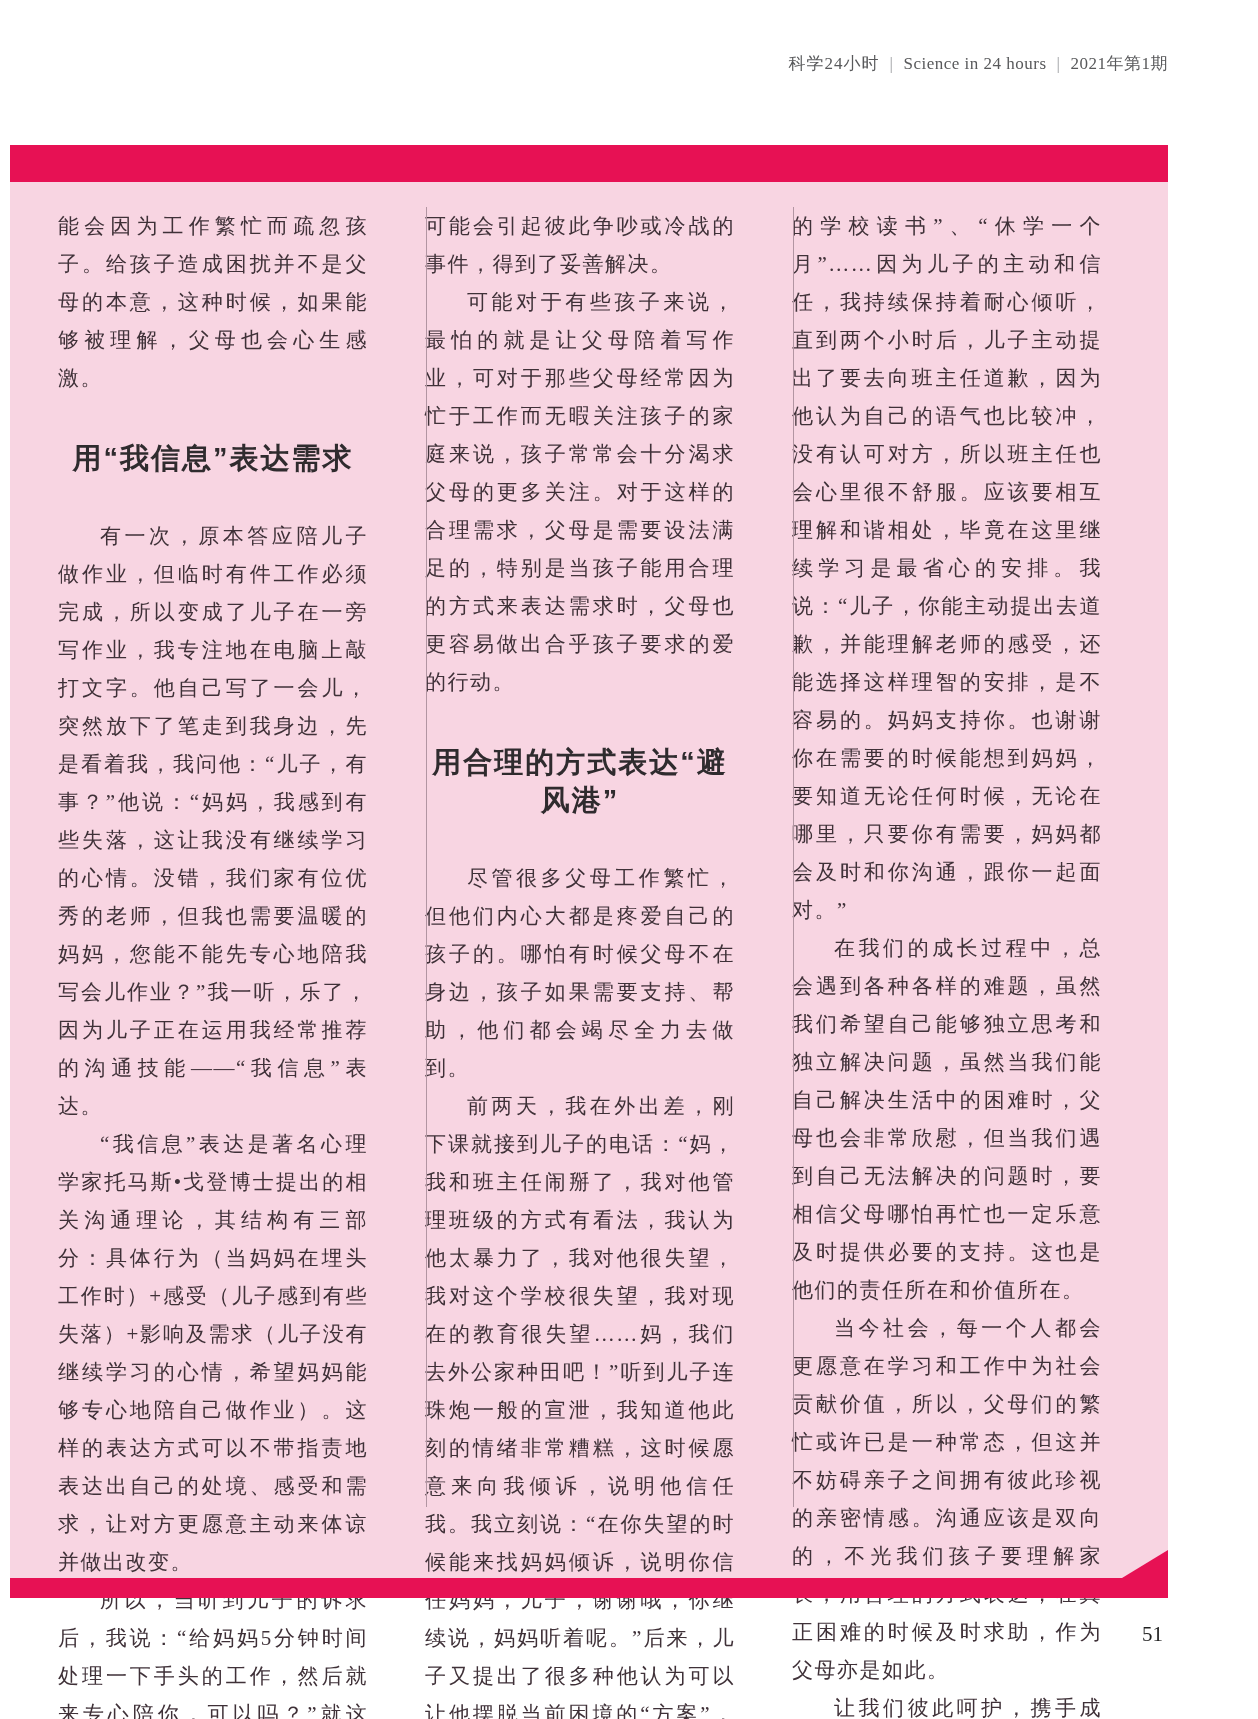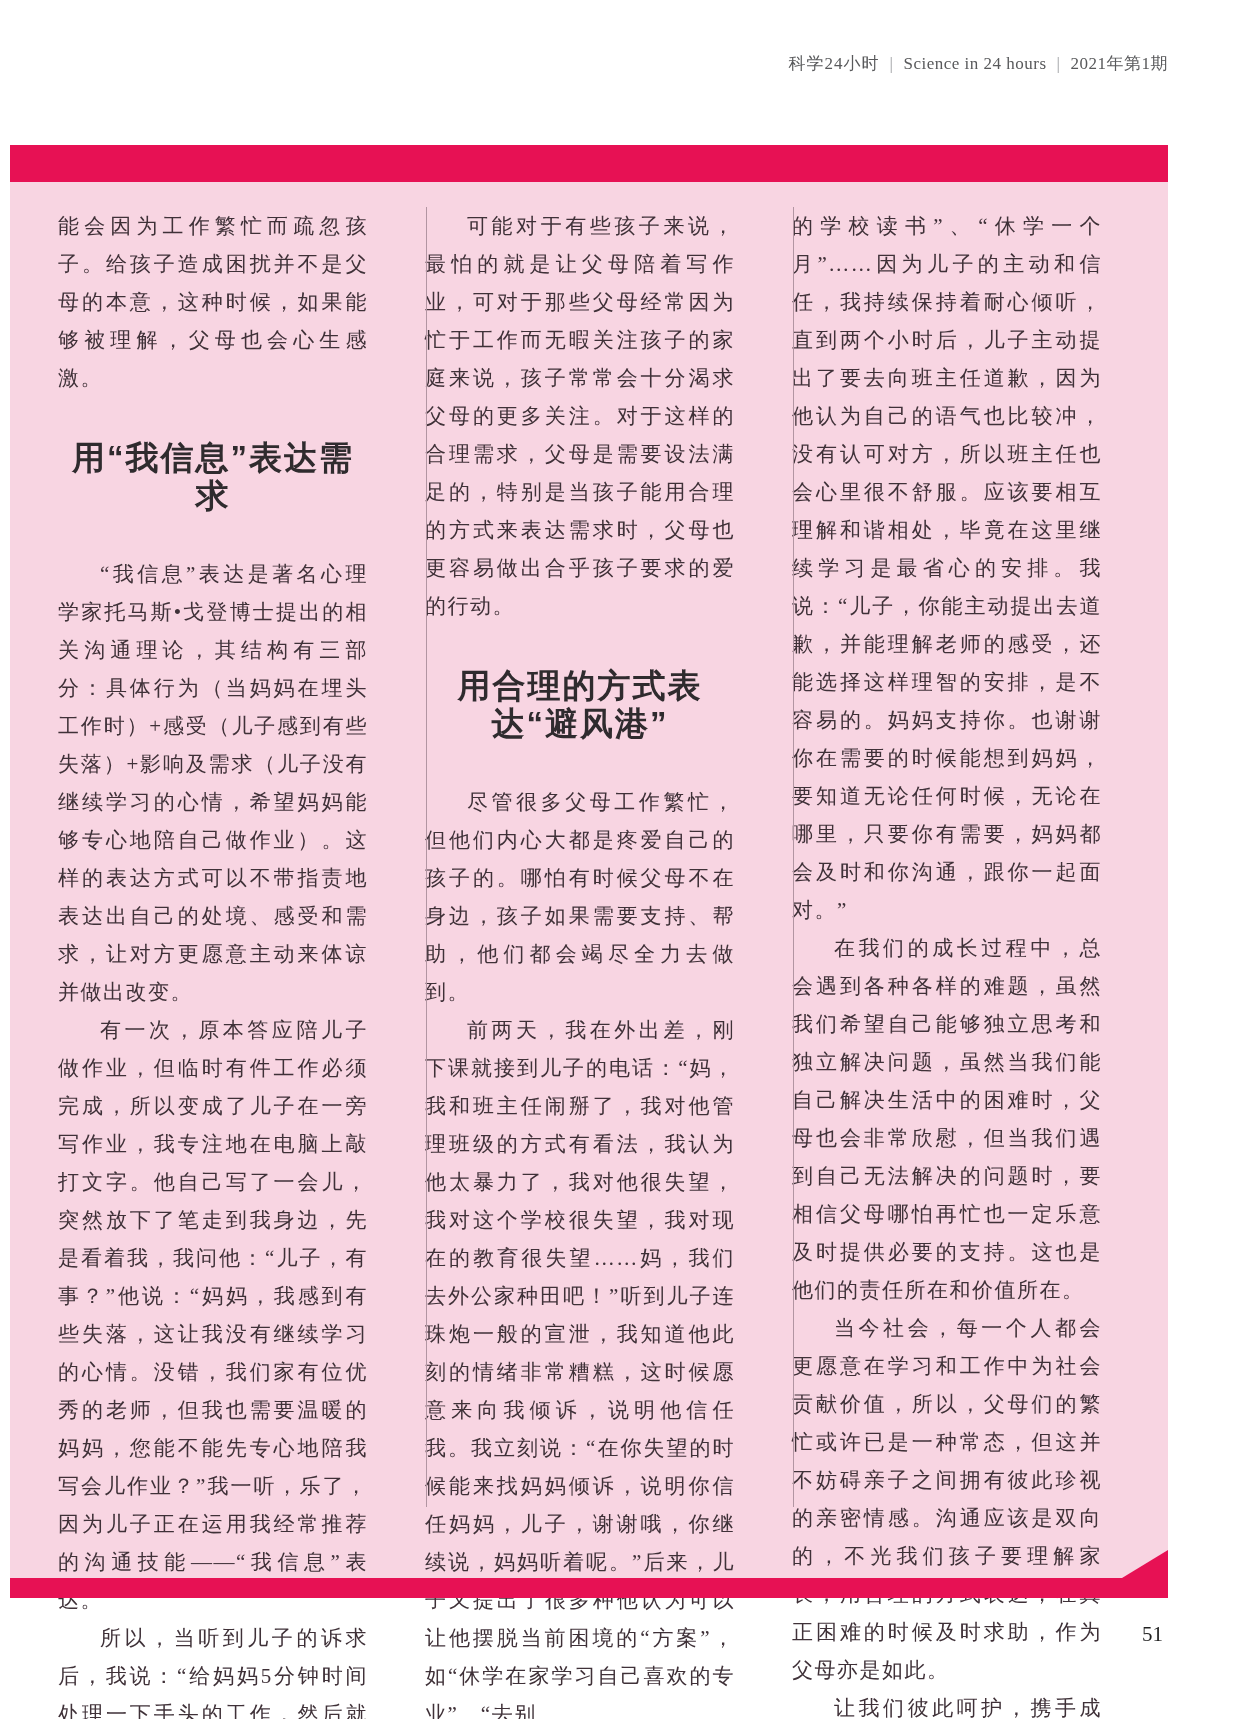--- a/index.html
+++ b/index.html
@@ -20,21 +20,21 @@
   .fold-top{top:37px;border-top:28px solid #e71154;border-left:46px solid transparent;}
   .fold-bottom{bottom:20px;border-bottom:28px solid #e71154;border-left:46px solid transparent;}
   
   .content{position:absolute;left:0;top:37px;right:0;bottom:20px;
         padding:25px 36px 0 48px;box-sizing:border-box;display:flex;gap:57px;}
   .col{flex:0 0 310px;width:310px;}
   .col p{margin:0;font-size:21px;line-height:38px;color:#3f3138;
         text-align:justify;text-justify:inter-character;letter-spacing:1.5px;}
   .col p.ind{text-indent:2em;}
   .col h3{margin:42px 0 40px 0;font-family:"Liberation Sans","DejaVu Sans",sans-serif;
-        font-size:33px;line-height:38px;font-weight:bold;color:#2f2b2e;
+        font-size:29px;line-height:38px;font-weight:bold;color:#2f2b2e;
         text-align:center;letter-spacing:2px;}
   .divider{position:absolute;top:62px;width:1px;height:1300px;background:#b295a2;}
   .divider-1{left:416px;}
   .divider-2{left:783px;}
   
   .page-number{position:absolute;top:1622px;right:95px;font-size:21px;color:#1f1f1f;
         font-family:"Liberation Serif","DejaVu Serif",serif;}
 </style>
 </head>
 <body>
@@ -47,25 +47,26 @@
 
   <div class="sheet">
     <div class="bar-top"></div>
     <div class="fold fold-top"></div>
     <div class="sheet-body"></div>
 
     <div class="content">
       <div class="col">
         <p>能会因为工作繁忙而疏忽孩子。给孩子造成困扰并不是父母的本意，这种时候，如果能够被理解，父母也会心生感激。</p>
         <h3>用“我信息”表达需求</h3>
+        <p class="ind">有一次，原本答应陪儿子做作业，但临时有件工作必须完成，所以变成了儿子在一旁写作业，我专注地在电脑上敲打文字。他自己写了一会儿，突然放下了笔走到我身边，先是看着我，我问他：“儿子，有事？”他说：“妈妈，我感到有些失落，这让我没有继续学习的心情。没错，我们家有位优秀的老师，但我也需要温暖的妈妈，您能不能先专心地陪我写会儿作业？”我一听，乐了，因为儿子正在运用我经常推荐的沟通技能——“我信息”表达。</p>
         <p class="ind">“我信息”表达是著名心理学家托马斯•戈登博士提出的相关沟通理论，其结构有三部分：具体行为（当妈妈在埋头工作时）+感受（儿子感到有些失落）+影响及需求（儿子没有继续学习的心情，希望妈妈能够专心地陪自己做作业）。这样的表达方式可以不带指责地表达出自己的处境、感受和需求，让对方更愿意主动来体谅并做出改变。</p>
-        <p class="ind">有一次，原本答应陪儿子做作业，但临时有件工作必须完成，所以变成了儿子在一旁写作业，我专注地在电脑上敲打文字。他自己写了一会儿，突然放下了笔走到我身边，先是看着我，我问他：“儿子，有事？”他说：“妈妈，我感到有些失落，这让我没有继续学习的心情。没错，我们家有位优秀的老师，但我也需要温暖的妈妈，您能不能先专心地陪我写会儿作业？”我一听，乐了，因为儿子正在运用我经常推荐的沟通技能——“我信息”表达。</p>
         <p class="ind">所以，当听到儿子的诉求后，我说：“给妈妈5分钟时间处理一下手头的工作，然后就来专心陪你，可以吗？”就这样，我尽快处理完工作，专注地陪着他写作业。让原本</p>
       </div>
       <div class="col">
+        <p>可能会引起彼此争吵或冷战的事件，得到了妥善解决。</p>
         <p class="ind">可能对于有些孩子来说，最怕的就是让父母陪着写作业，可对于那些父母经常因为忙于工作而无暇关注孩子的家庭来说，孩子常常会十分渴求父母的更多关注。对于这样的合理需求，父母是需要设法满足的，特别是当孩子能用合理的方式来表达需求时，父母也更容易做出合乎孩子要求的爱的行动。</p>
         <h3>用合理的方式表达“避风港”</h3>
         <p class="ind">尽管很多父母工作繁忙，但他们内心大都是疼爱自己的孩子的。哪怕有时候父母不在身边，孩子如果需要支持、帮助，他们都会竭尽全力去做到。</p>
         <p class="ind">前两天，我在外出差，刚下课就接到儿子的电话：“妈，我和班主任闹掰了，我对他管理班级的方式有看法，我认为他太暴力了，我对他很失望，我对这个学校很失望，我对现在的教育很失望……妈，我们去外公家种田吧！”听到儿子连珠炮一般的宣泄，我知道他此刻的情绪非常糟糕，这时候愿意来向我倾诉，说明他信任我。我立刻说：“在你失望的时候能来找妈妈倾诉，说明你信任妈妈，儿子，谢谢哦，你继续说，妈妈听着呢。”后来，儿子又提出了很多种他认为可以让他摆脱当前困境的“方案”，如“休学在家学习自己喜欢的专业”、“去别</p>
       </div>
       <div class="col">
         <p>的学校读书”、“休学一个月”……因为儿子的主动和信任，我持续保持着耐心倾听，直到两个小时后，儿子主动提出了要去向班主任道歉，因为他认为自己的语气也比较冲，没有认可对方，所以班主任也会心里很不舒服。应该要相互理解和谐相处，毕竟在这里继续学习是最省心的安排。我说：“儿子，你能主动提出去道歉，并能理解老师的感受，还能选择这样理智的安排，是不容易的。妈妈支持你。也谢谢你在需要的时候能想到妈妈，要知道无论任何时候，无论在哪里，只要你有需要，妈妈都会及时和你沟通，跟你一起面对。”</p>
         <p class="ind">在我们的成长过程中，总会遇到各种各样的难题，虽然我们希望自己能够独立思考和独立解决问题，虽然当我们能自己解决生活中的困难时，父母也会非常欣慰，但当我们遇到自己无法解决的问题时，要相信父母哪怕再忙也一定乐意及时提供必要的支持。这也是他们的责任所在和价值所在。</p>
         <p class="ind">当今社会，每一个人都会更愿意在学习和工作中为社会贡献价值，所以，父母们的繁忙或许已是一种常态，但这并不妨碍亲子之间拥有彼此珍视的亲密情感。沟通应该是双向的，不光我们孩子要理解家长，用合理的方式表达，在真正困难的时候及时求助，作为父母亦是如此。</p>
         <p class="ind">让我们彼此呵护，携手成长。</p>

